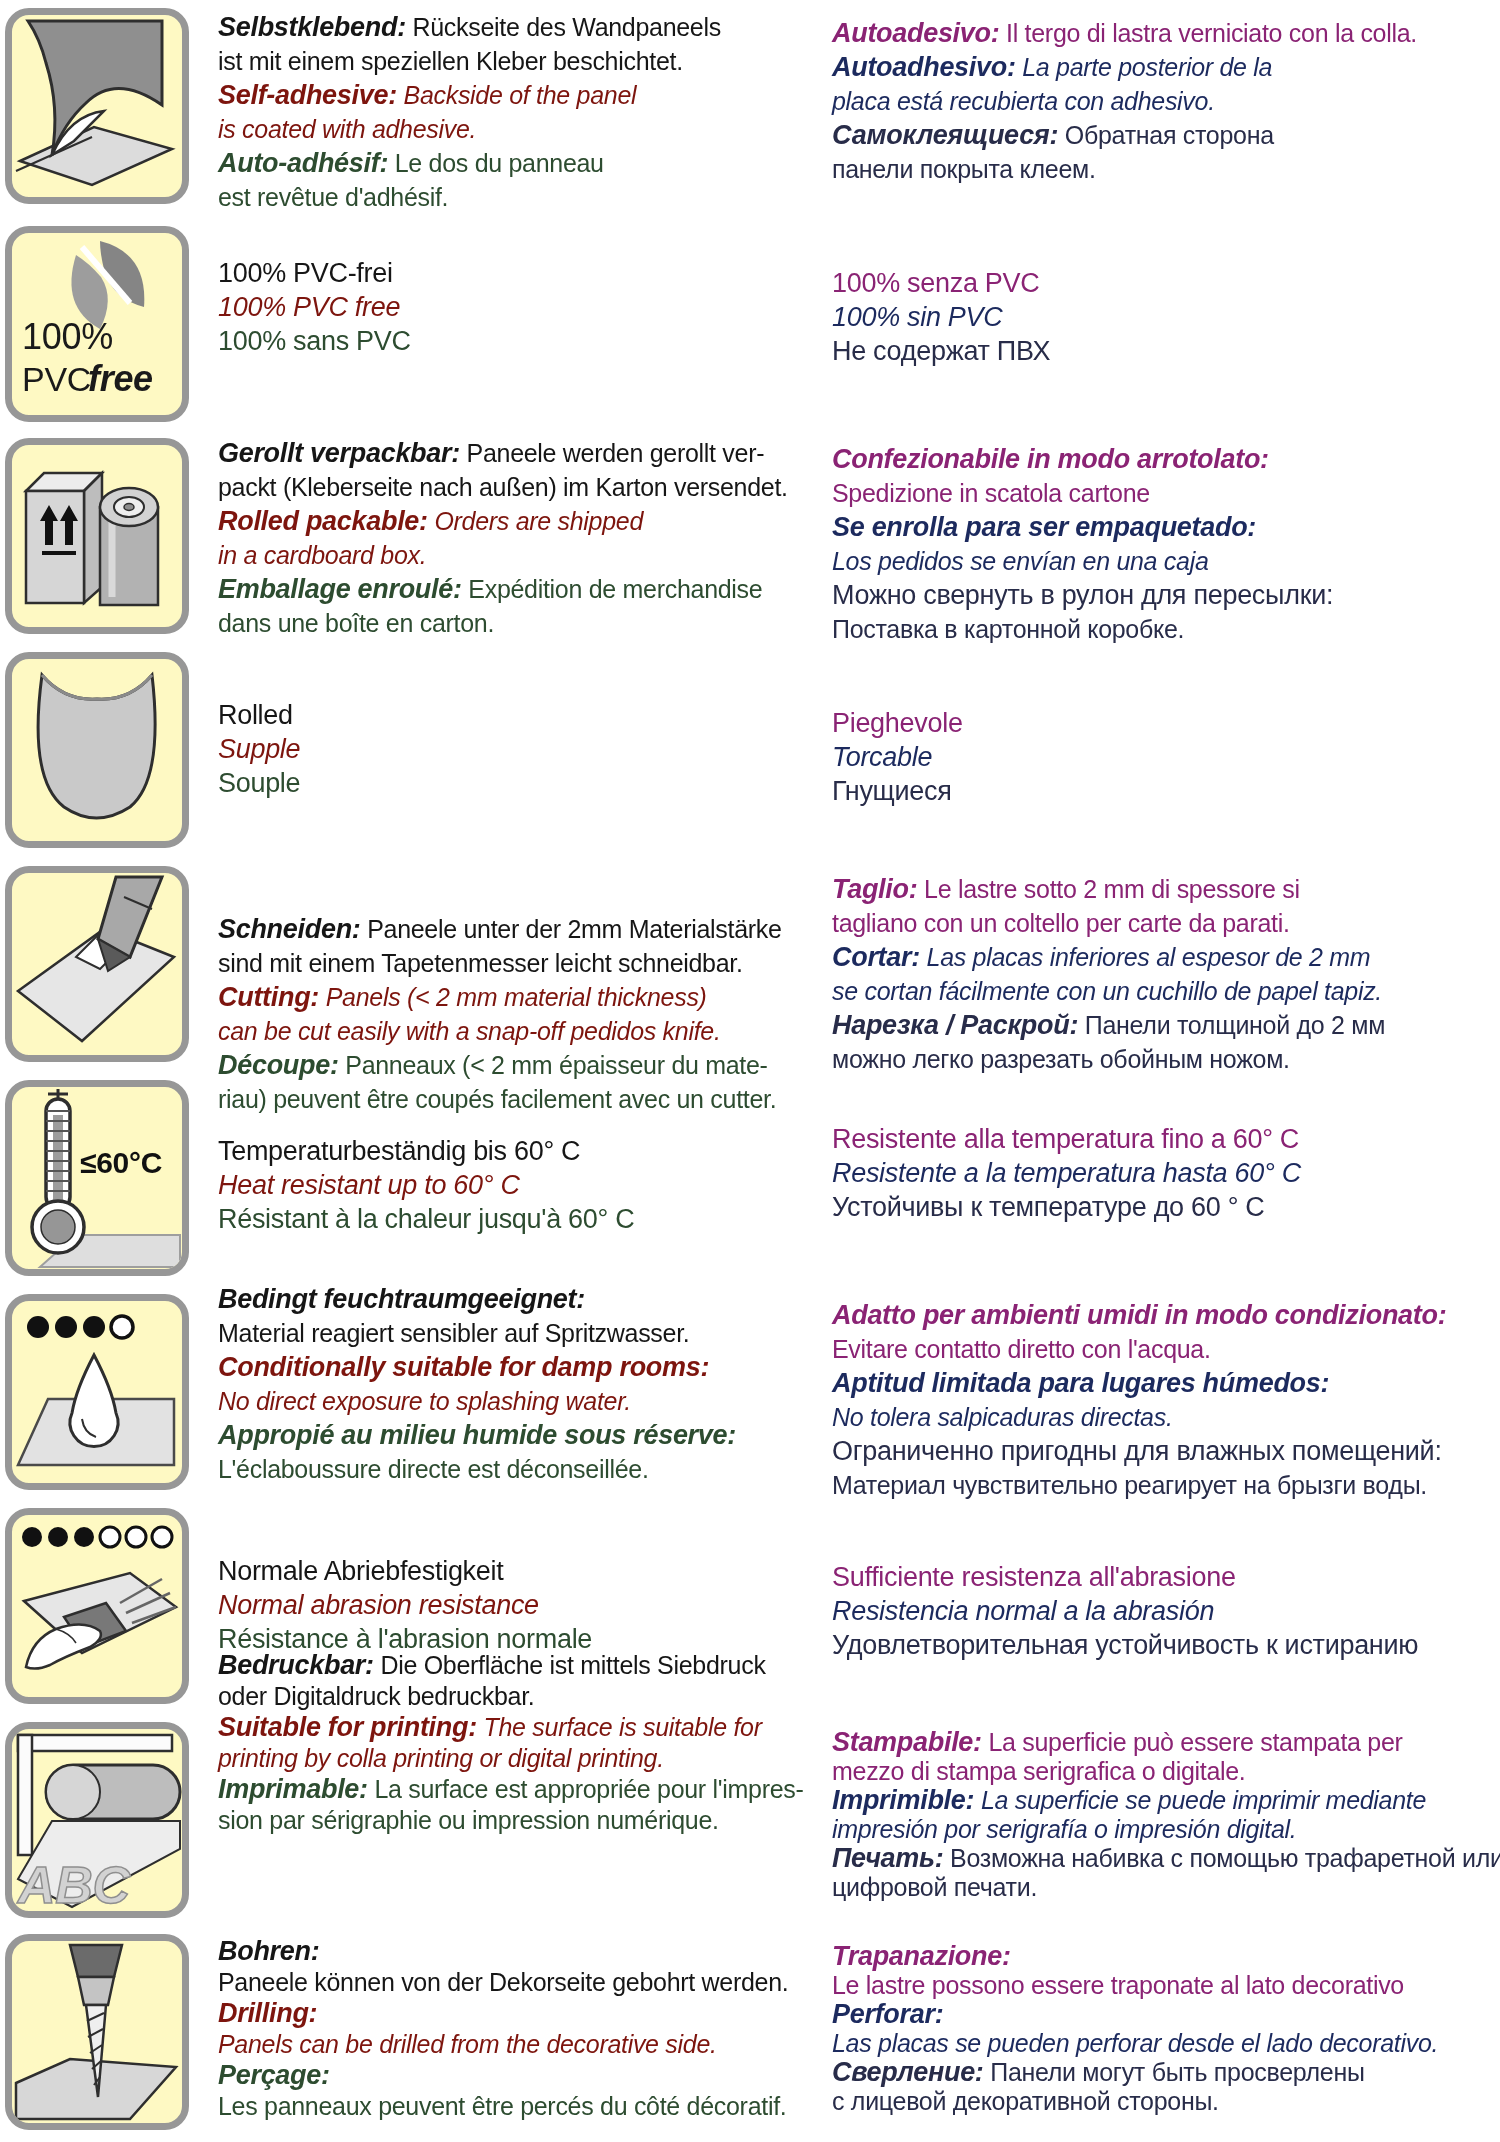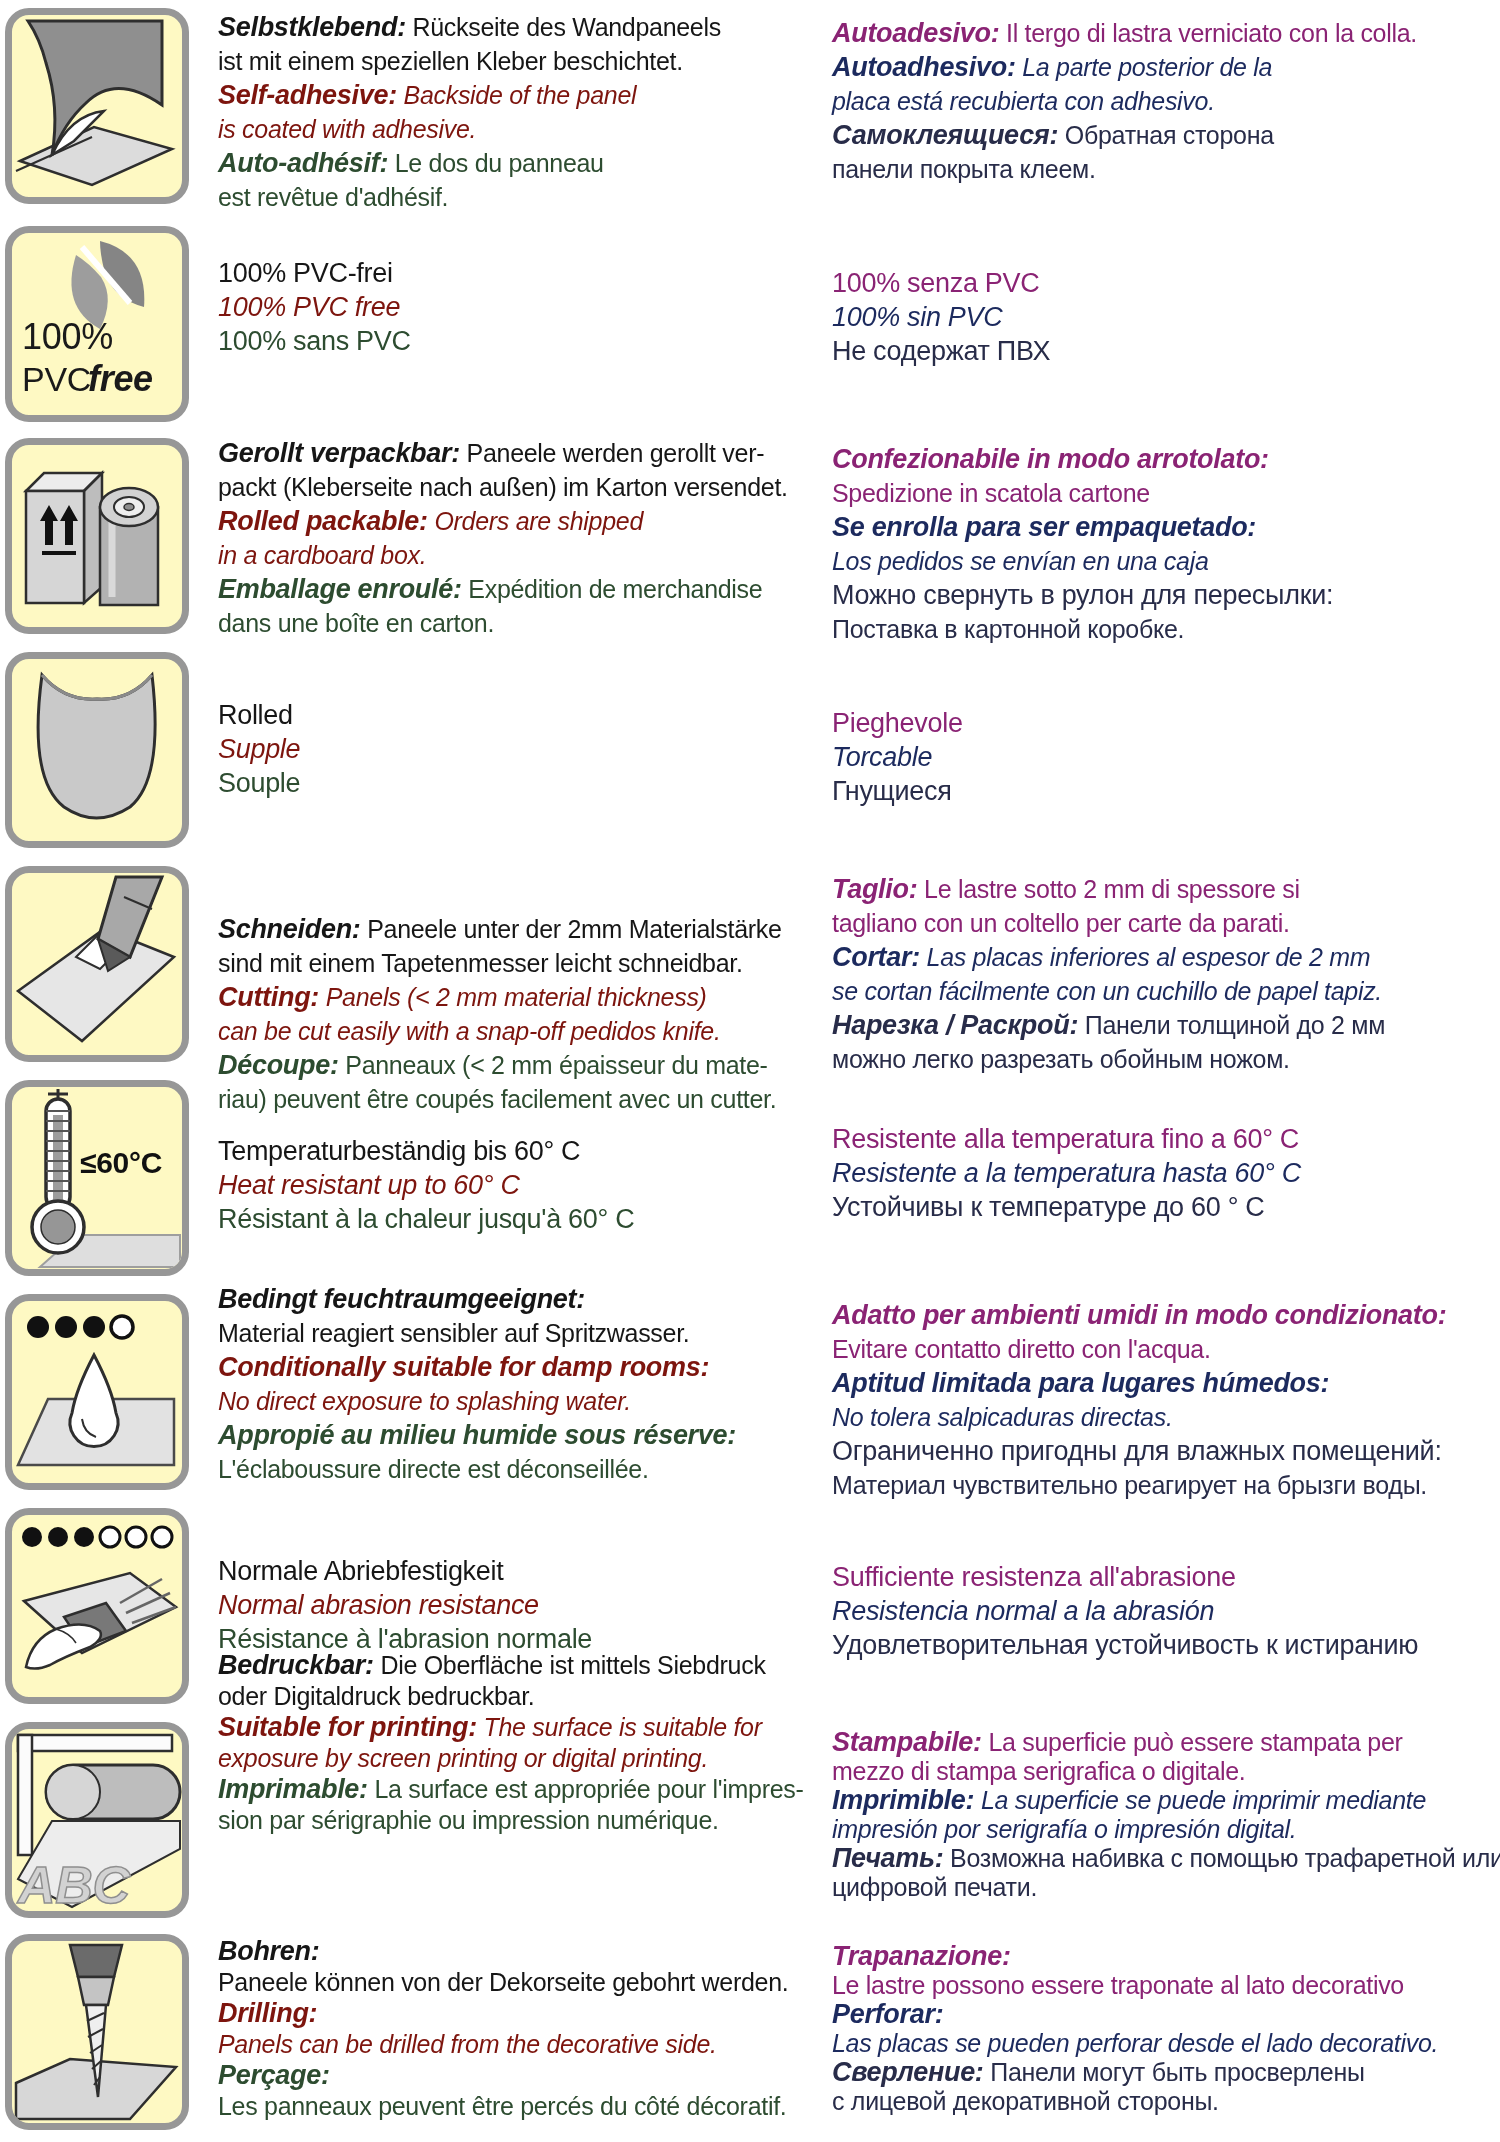--- a/index.html
+++ b/index.html
@@ -248,21 +248,21 @@
       <polygon points="6,150 40,92 168,92 168,120 60,178" fill="#ededed" stroke="#2e2e2e" stroke-width="2"></polygon>
       <text x="6" y="174" font-size="52" font-style="italic" font-weight="bold" fill="#d2d2d2" stroke="#8f8f8f" stroke-width="1.5">ABC</text>
       <rect x="34" y="36" width="134" height="54" rx="27" fill="#bdbdbd" stroke="#2e2e2e" stroke-width="3"></rect>
       <circle cx="61" cy="63" r="27" fill="#d6d6d6" stroke="#2e2e2e" stroke-width="2"></circle>
     </svg>
   </div>
   <div class="col mid lh31" style="top:1650px">
     <p class="ln de"><b class="lead">Bedruckbar:</b><span> Die Oberfläche ist mittels Siebdruck</span></p>
     <p class="ln de"><span>oder Digitaldruck bedruckbar.</span></p>
     <p class="ln en"><b class="lead">Suitable for printing:</b><span> The surface is suitable for</span></p>
-    <p class="ln en"><span>exposure by screen printing or digital printing.</span></p>
+    <p class="ln en"><span>printing by colla printing or digital printing.</span></p>
     <p class="ln fr"><b class="lead">Imprimable:</b><span> La surface est appropriée pour l'impres-</span></p>
     <p class="ln fr"><span>sion par sérigraphie ou impression numérique.</span></p>
   </div>
   <div class="col right lh33" style="top:1728px">
     <p class="ln it"><b class="lead">Stampabile:</b><span> La superficie può essere stampata per</span></p>
     <p class="ln it"><span>mezzo di stampa serigrafica o digitale.</span></p>
     <p class="ln es"><b class="lead">Imprimible:</b><span> La superficie se puede imprimir mediante</span></p>
     <p class="ln es"><span>impresión por serigrafía o impresión digital.</span></p>
     <p class="ln ru"><b class="lead">Печать:</b><span> Возможна набивка с помощью трафаретной или</span></p>
     <p class="ln ru"><span>цифровой печати.</span></p>

